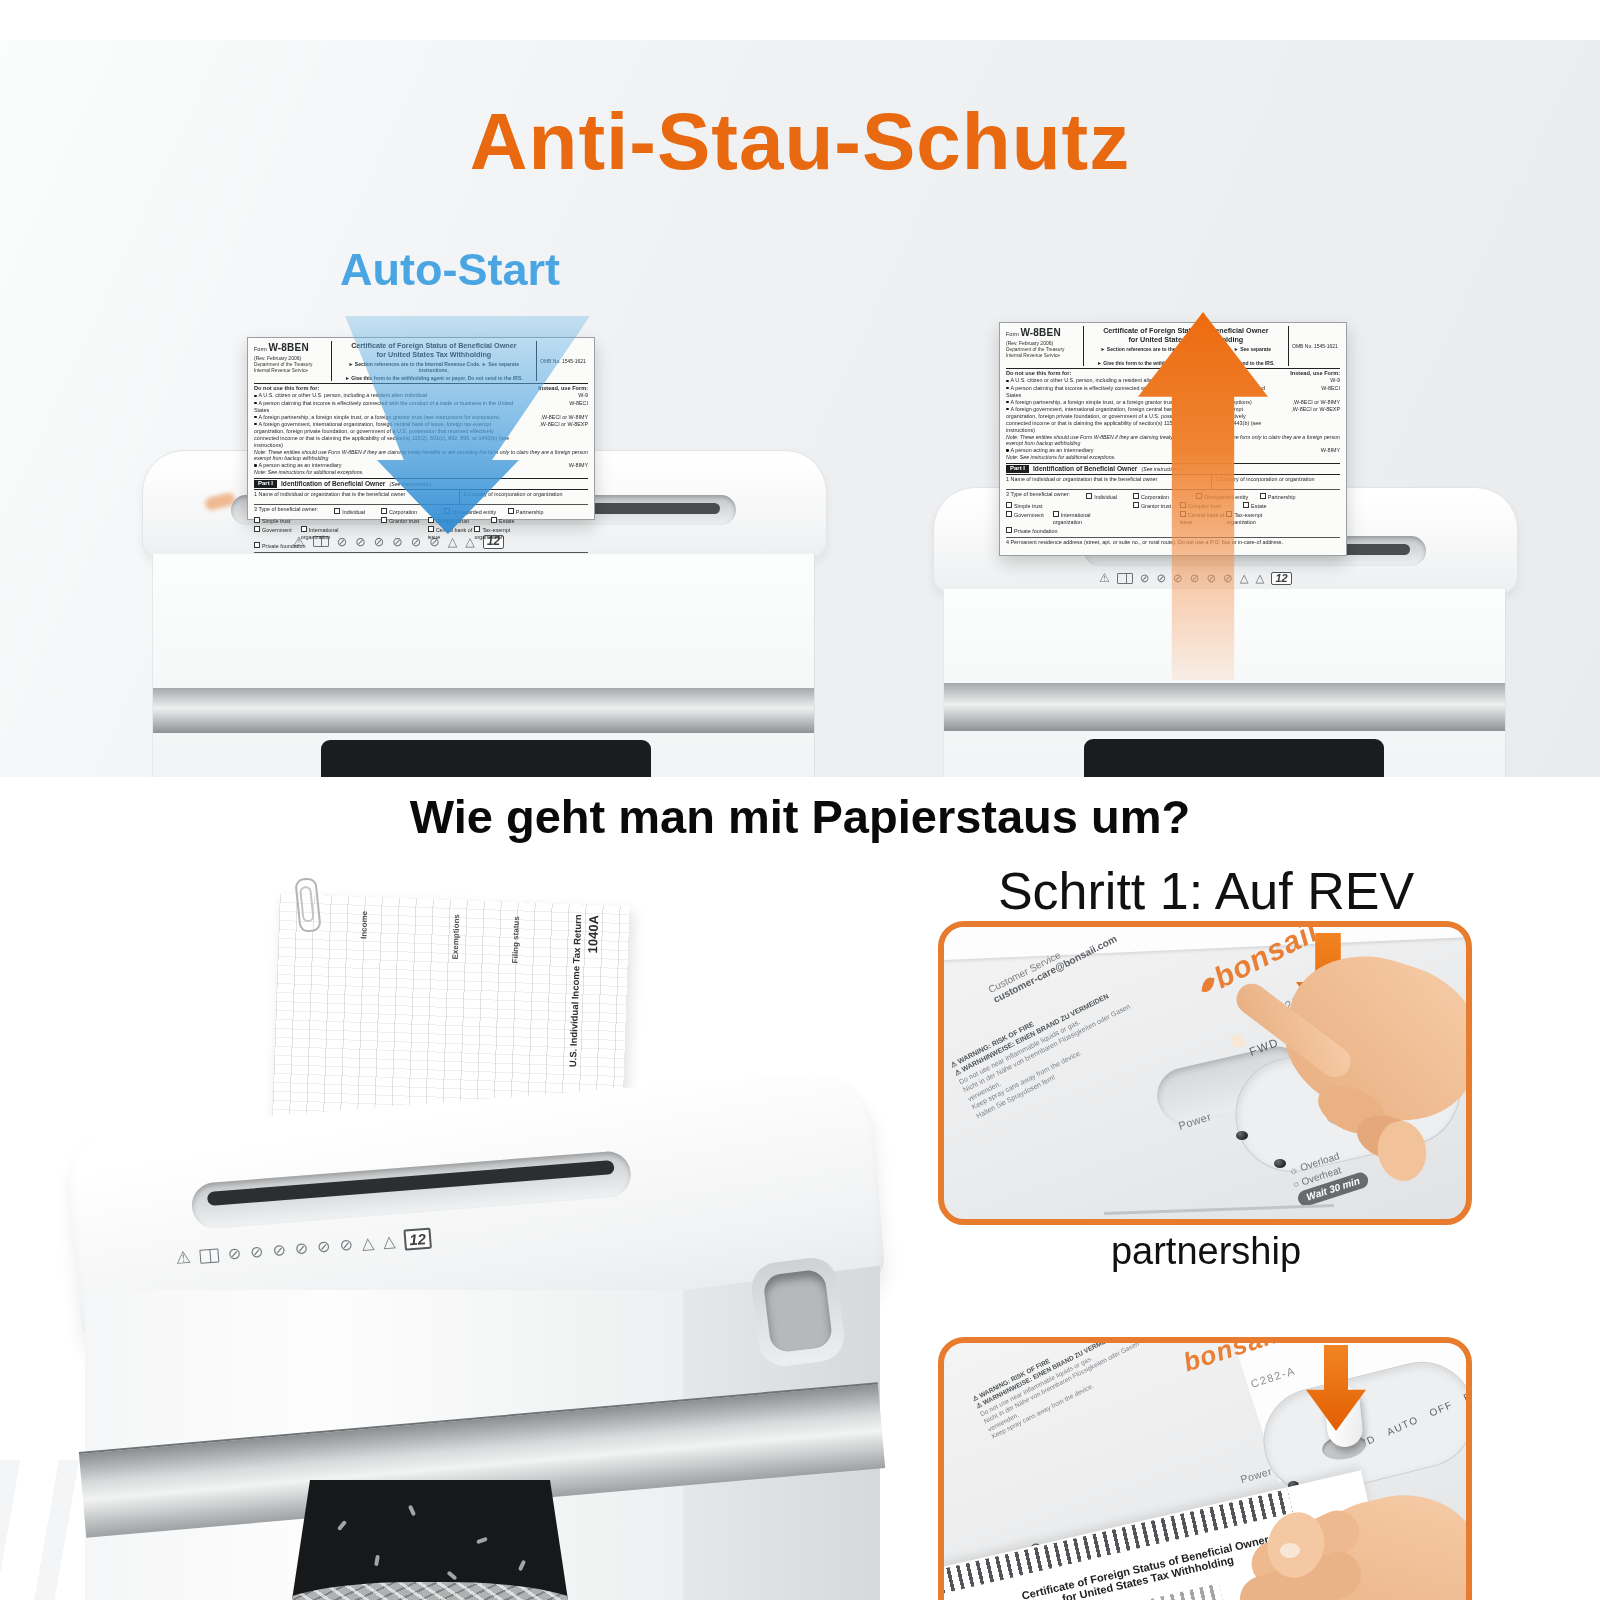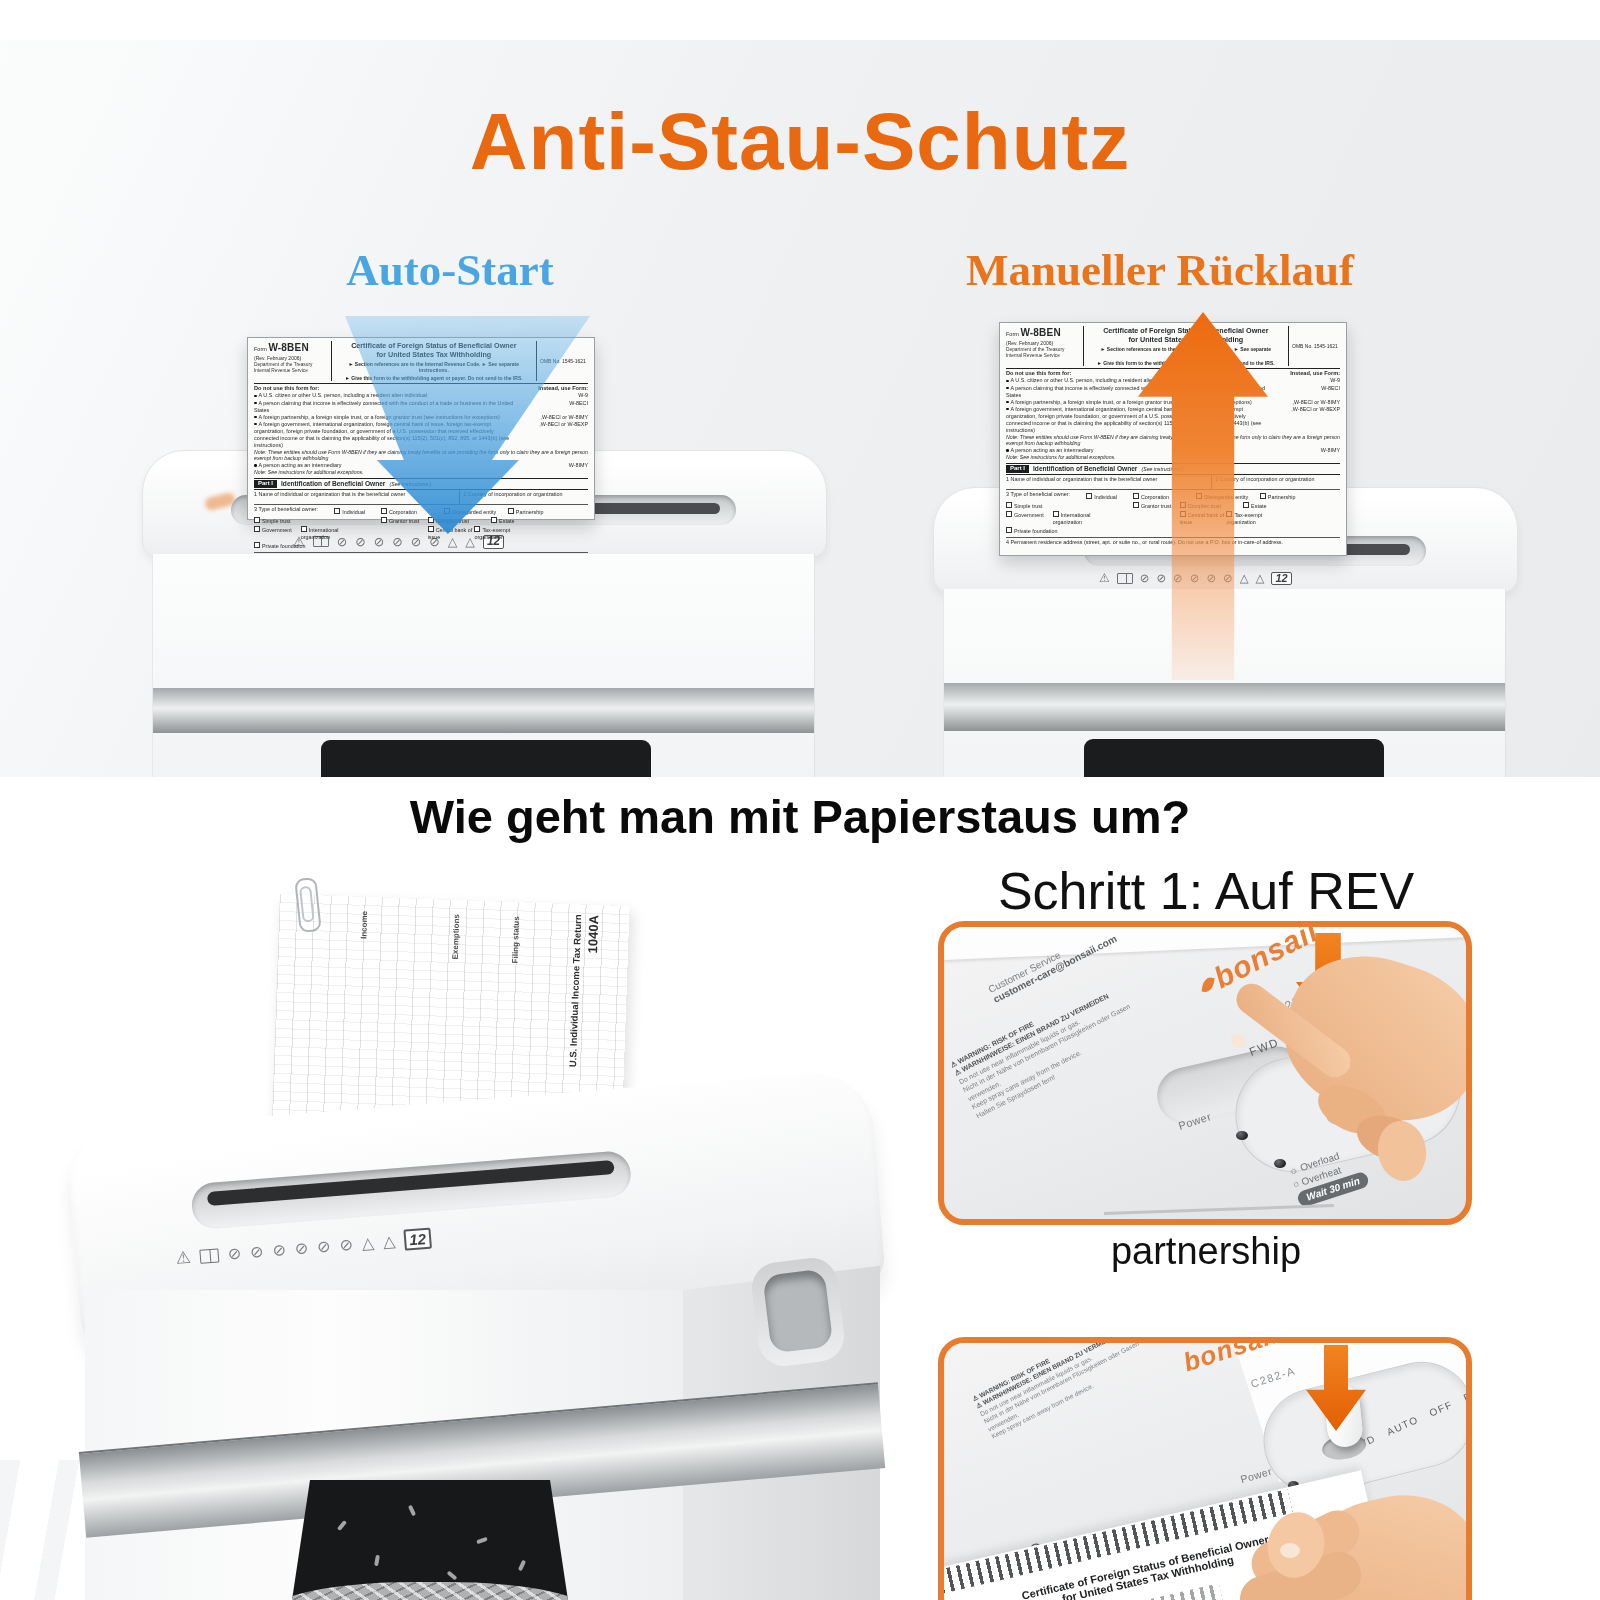--- a/index.html
+++ b/index.html
@@ -4,21 +4,21 @@
 <style>
   html,body{margin:0;padding:0;background:#fff;}
   .canvas{position:relative;width:1600px;height:1600px;overflow:hidden;
           font-family:"Liberation Sans",sans-serif;color:#1a1a1a;margin-top:40px;}
 
   
   .sec-top{position:absolute;left:0;top:0;width:1600px;height:737px;
            background:linear-gradient(115deg,#fbfcfc 0%,#f0f1f3 40%,#e9ebed 100%);overflow:hidden;}
   .main-title{position:absolute;left:0;top:56px;width:100%;text-align:center;
               font-size:80px;font-weight:700;color:#e8690f;letter-spacing:1px;}
-  .col-label{position:absolute;top:204px;width:620px;text-align:center;font-size:45px;font-weight:700;font-family:Liberation Serif, serif;}
+  .col-label{position:absolute;top:204px;width:620px;text-align:center;font-size:45px;font-weight:700;}
   .col-label.blue{left:140px;color:#4aa6e3;}
   .col-label.orange{left:850px;color:#e8741c;}
 
   
   .shredder{position:absolute;z-index:1;}
   .shredder .deck{position:absolute;left:0;top:0;width:100%;
         background:linear-gradient(180deg,#ffffff 8%,#f3f4f5 75%,#eceeef 100%);
         border:1px solid #e2e4e6;border-radius:42px 42px 16px 16px;
         box-shadow:0 5px 10px rgba(0,0,0,.06);}
   .shredder .slot{position:absolute;border-radius:16px;
@@ -184,21 +184,20 @@
       background:#b6b9bc;box-shadow:inset 0 7px 9px rgba(0,0,0,.35);}
 </style>
 </head>
 <body>
 
 <div class="canvas">
 
   <section class="sec-top">
     <div class="main-title">Anti-Stau-Schutz</div>
     <div class="col-label blue">Auto-Start</div>
-    <div class="col-label orange">Manueller Rücklauf</div>
 
     <div class="shredder" style="left:142px;top:410px;width:683px;height:327px;">
       <div class="deck" style="height:106px;">
         <div class="logo-smudge" style="left:62px;top:44px;"></div>
         <div class="slot" style="left:88px;top:44px;width:505px;height:30px;"></div>
         <div class="icons" style="left:150px;top:84px;gap:8px;font-size:12.5px;">
           <span class="ic-tri">⚠</span>
           <span class="ic-book"></span>
           <span>⊘</span>
           <span>⊘</span>

